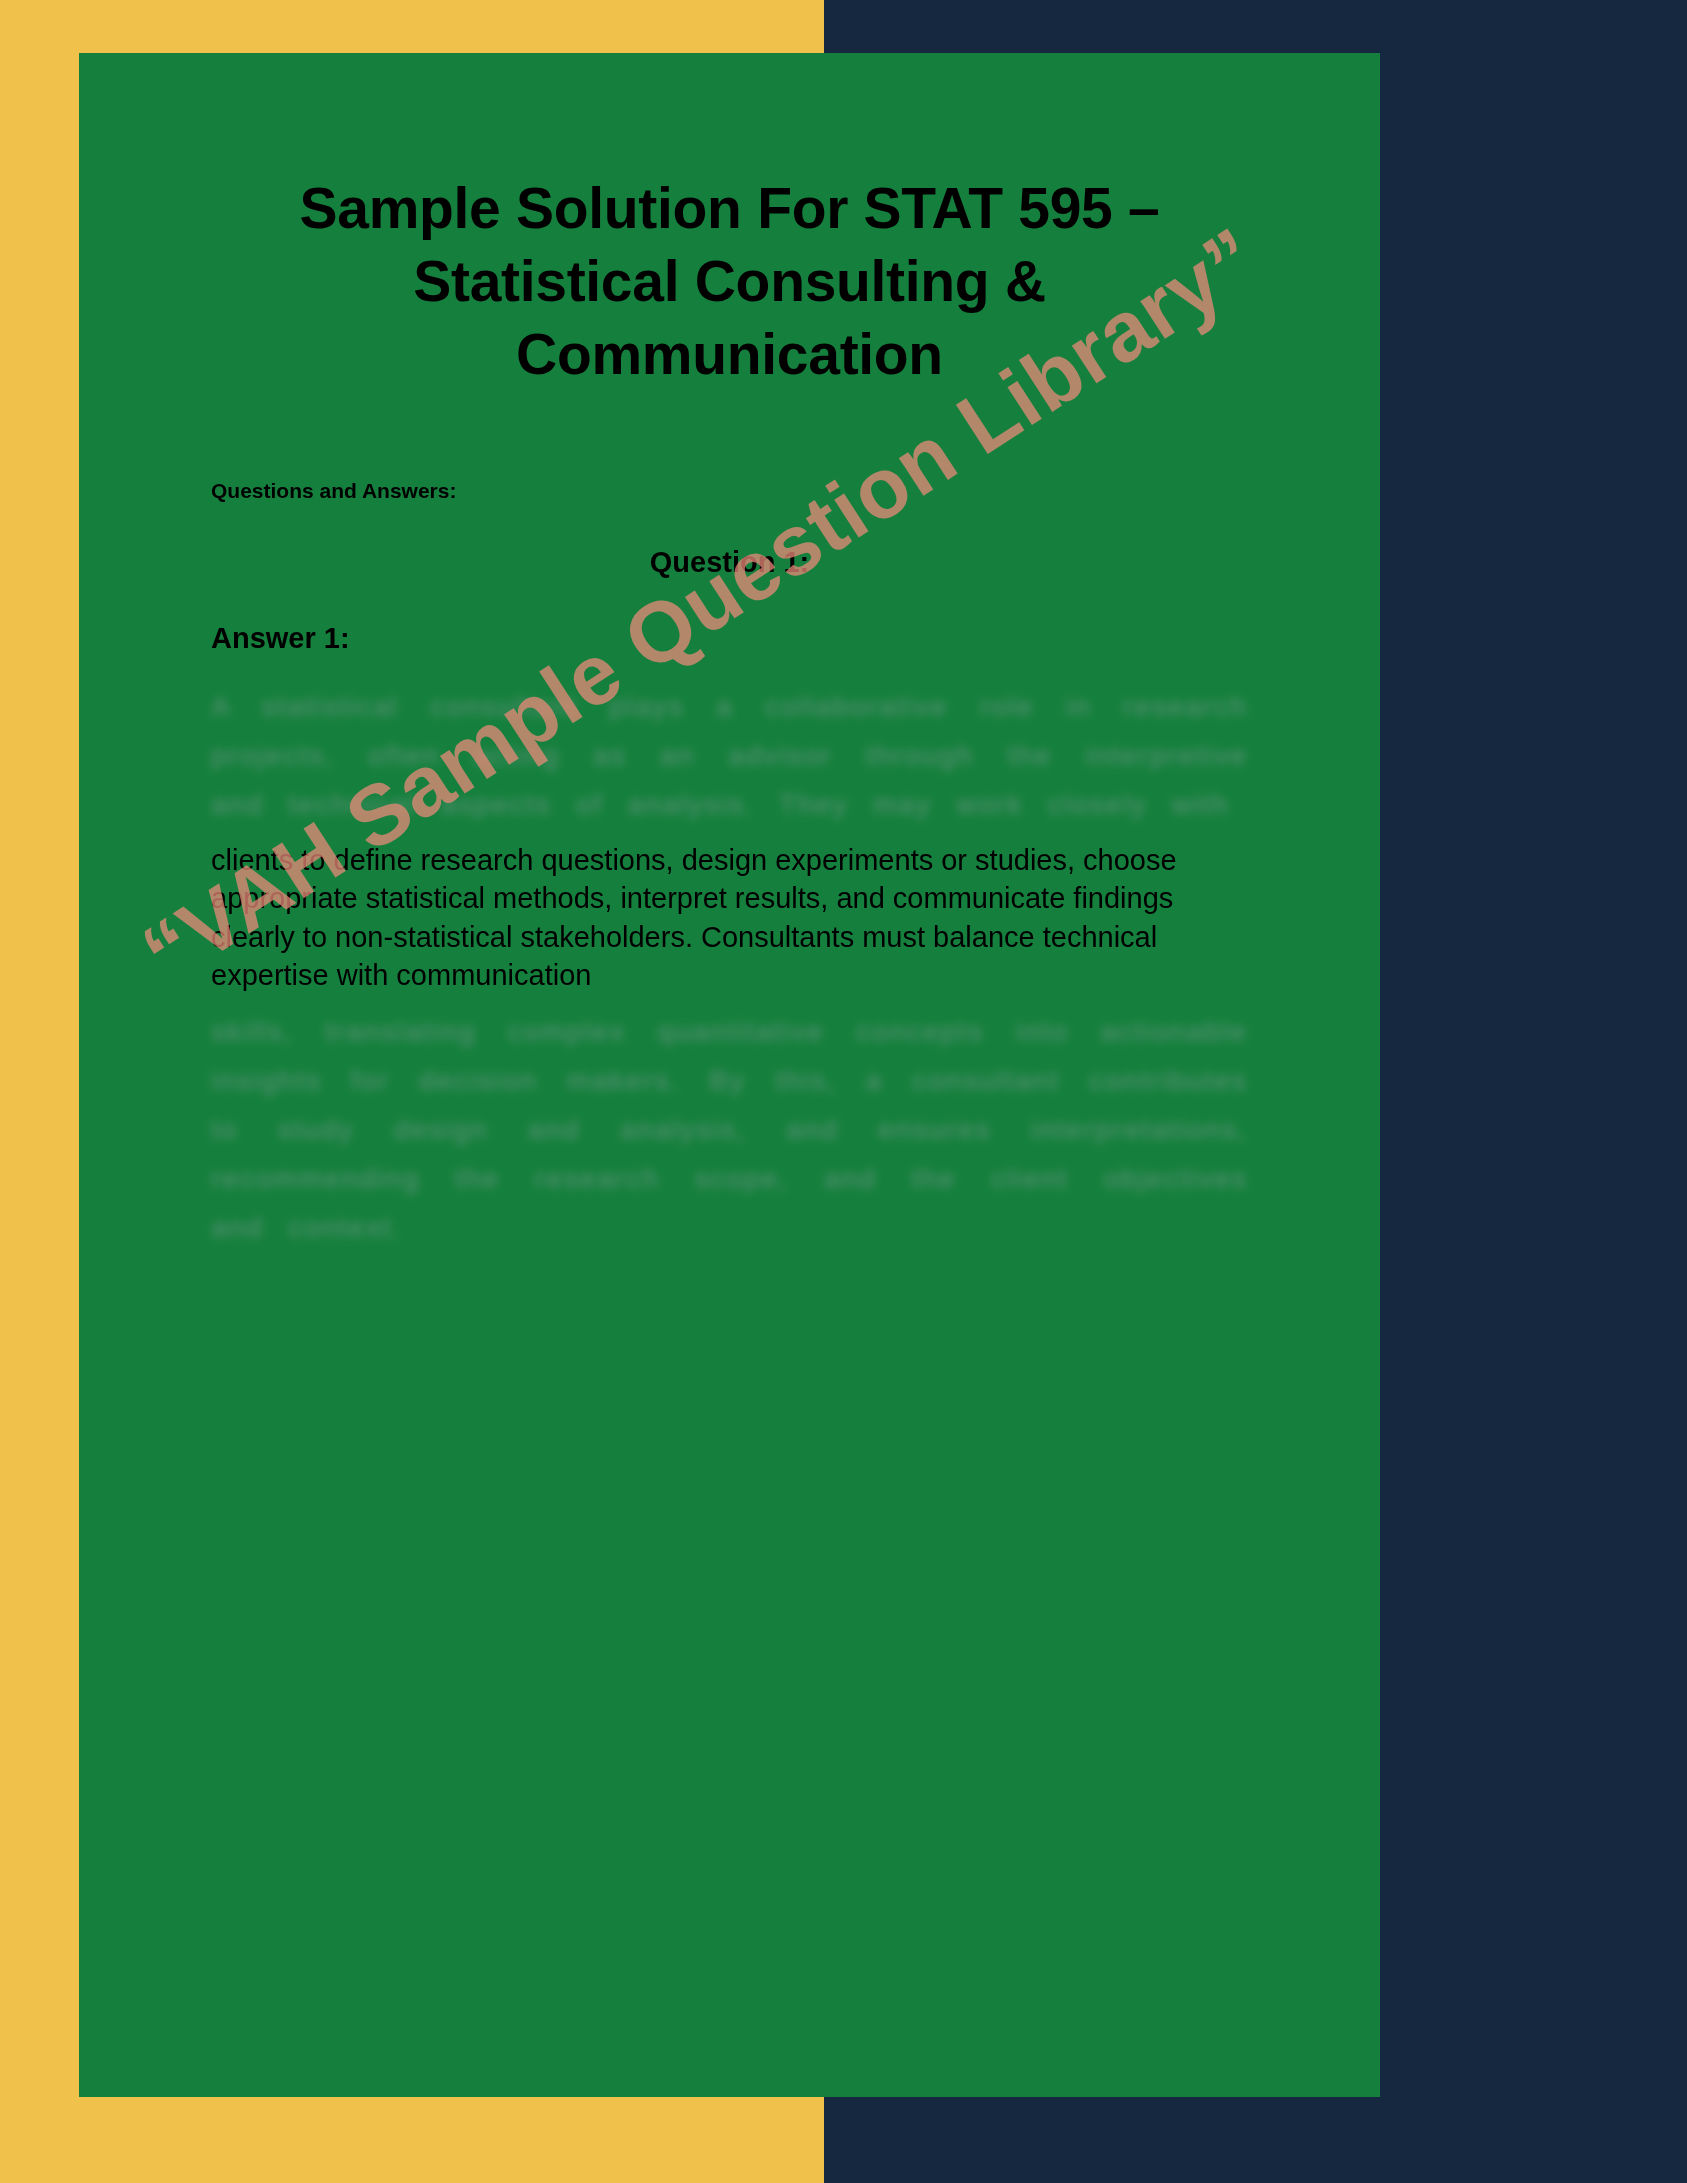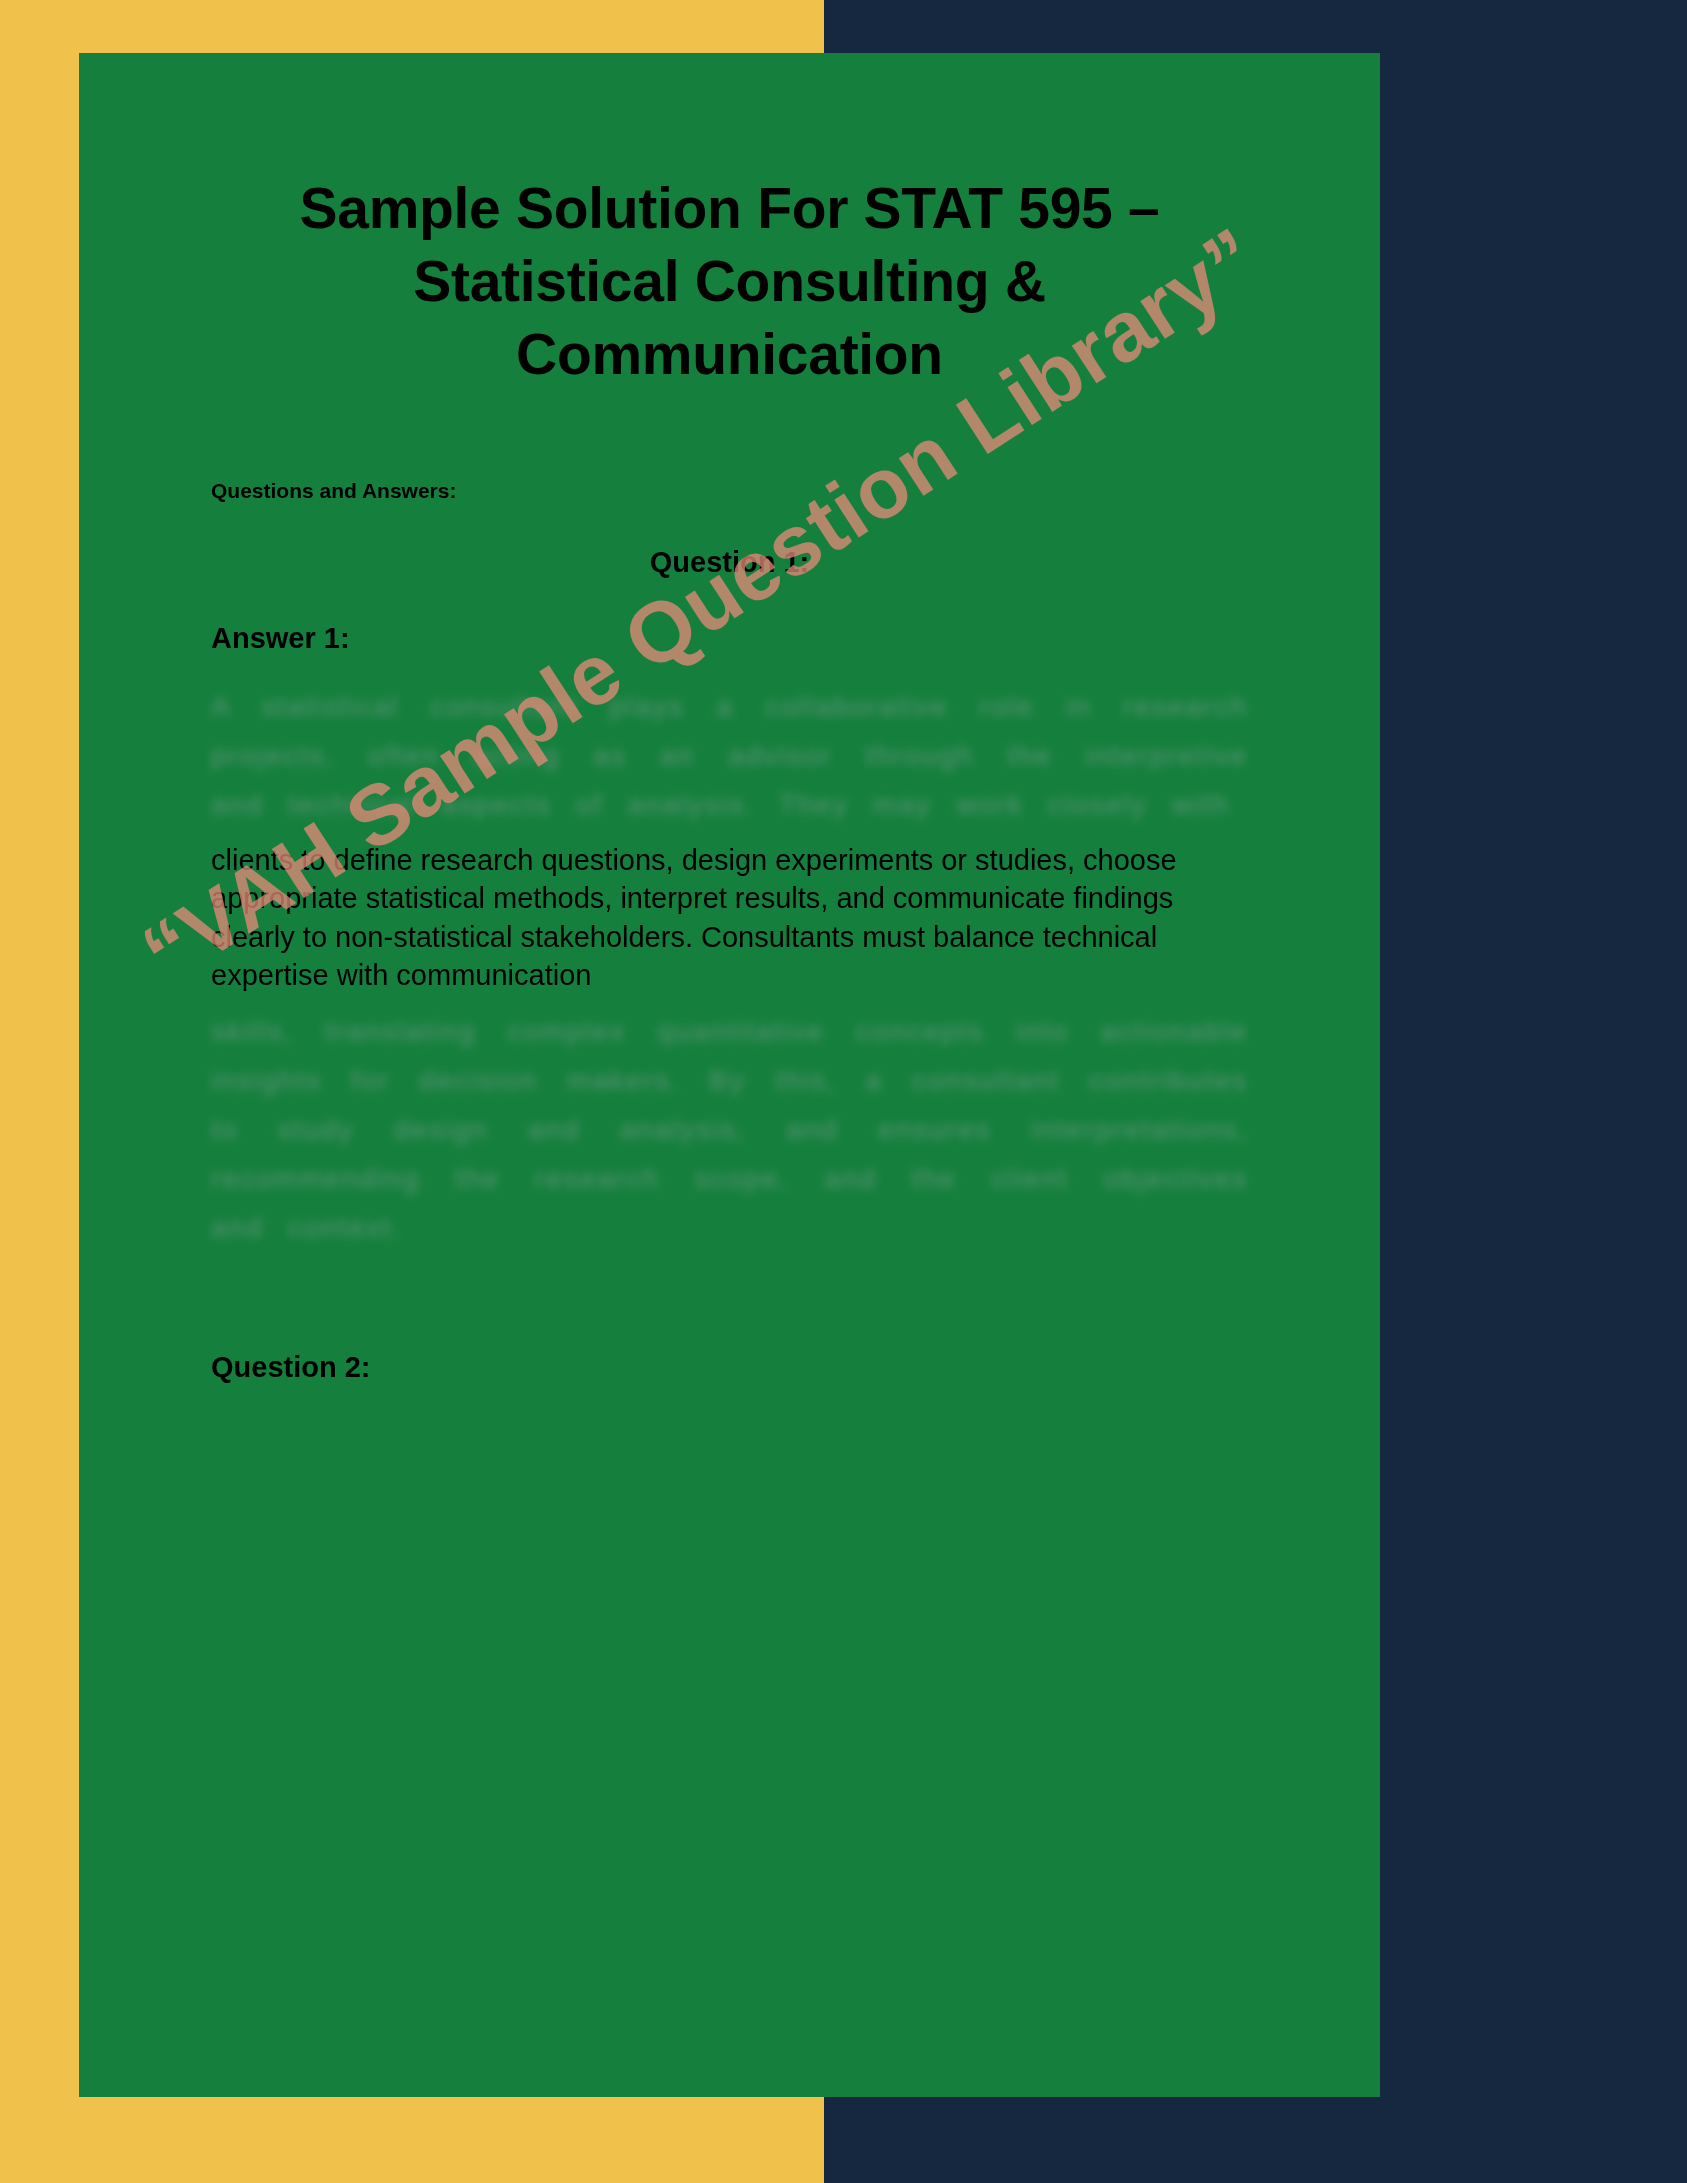--- a/index.html
+++ b/index.html
@@ -150,18 +150,17 @@
 
 
   <p class="a-label">Answer 1:</p>
 
   <p class="blurred">A statistical consultant plays a collaborative role in research projects, often acting as an advisor through the interpretive and technical aspects of analysis. They may work closely with</p>
 
   <p class="answer-visible">clients to define research questions, design experiments or studies, choose appropriate statistical methods, interpret results, and communicate findings clearly to non-statistical stakeholders. Consultants must balance technical expertise with communication</p>
 
   <p class="blurred">skills, translating complex quantitative concepts into actionable insights for decision makers. By this, a consultant contributes to study design and analysis, and ensures interpretations, recommending the research scope, and the client objectives and context.</p>
 
-  <p class="q2-label">Question 2:</p>
 
 </div>
 
 <div class="watermark">“VAH Sample Question Library”</div>
 
 
 </body></html>

